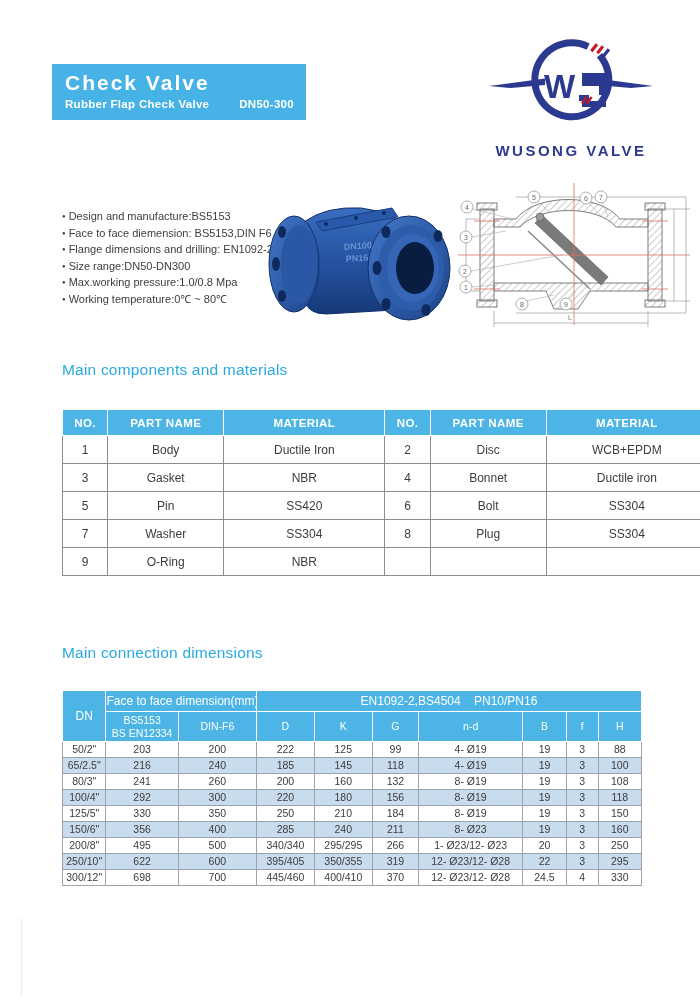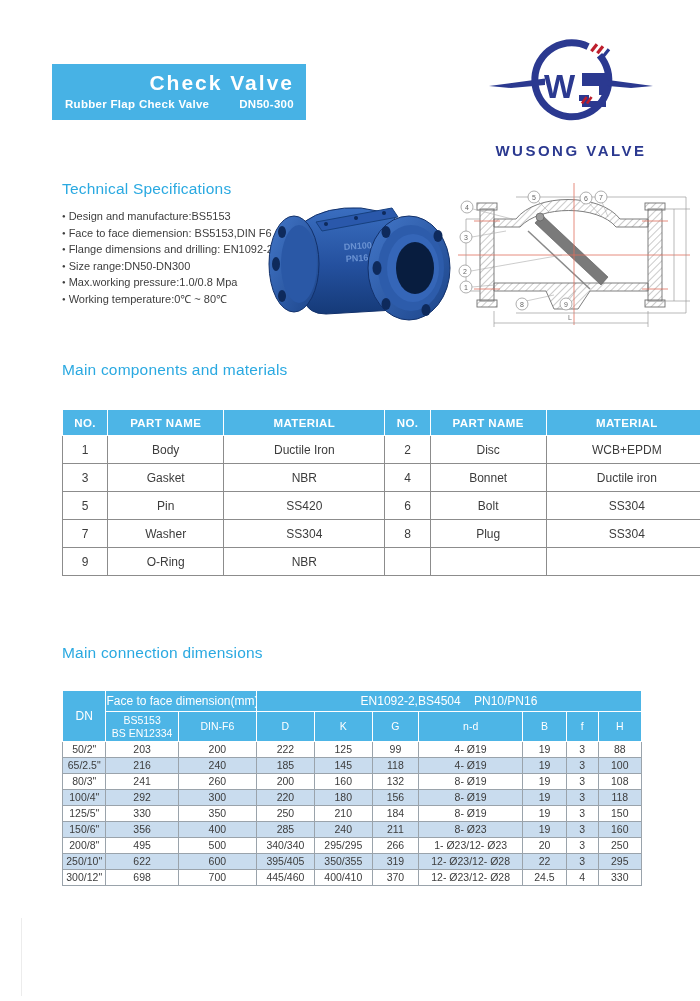--- a/index.html
+++ b/index.html
@@ -3,21 +3,21 @@
 <meta charset="utf-8">
 <style>
   * { margin:0; padding:0; box-sizing:border-box; }
   html,body { width:700px; height:1001px; background:#ffffff;
     font-family:"Liberation Sans", sans-serif; color:#3f3f3f; overflow:hidden; }
   .page { position:relative; width:700px; height:1001px; background:#fff; }
 
   
   .header-block { position:absolute; left:52px; top:64px; width:254px; height:56px;
     background:#47b2e5; color:#fff; padding:7px 12px 0 13px; }
-  .header-title { font-size:21px; font-weight:bold; letter-spacing:2px; line-height:1.1;text-align:right; }
+  .header-title { font-size:21px; font-weight:bold; letter-spacing:2px; line-height:1.1; }
   .header-sub { display:flex; justify-content:space-between; font-size:11.5px;
     font-weight:bold; margin-top:4px; letter-spacing:.3px; }
 
   
   .logo { position:absolute; left:487px; top:36px; width:168px; text-align:center; }
   .logo-brand { margin-top:2px; color:#2b3990; font-weight:bold; font-size:15px;
     letter-spacing:2.5px; }
 
   
   .section-heading { position:absolute; left:62px; color:#2aa9e1; font-size:15.5px;
@@ -96,21 +96,20 @@
 
       <path d="M95 37 h24 v22 h-17 v6 h17 v6 h-24 v-6 h-3 v-6 h20 v-9 h-17 Z" fill="#2b3990"></path>
       <g>
         <rect x="96" y="60" width="2.6" height="8" fill="#be1e2d" transform="rotate(35 97 64)"></rect>
         <rect x="101" y="60" width="2.6" height="8" fill="#be1e2d" transform="rotate(35 102 64)"></rect>
       </g>
     </svg>
     <div class="logo-brand">WUSONG VALVE</div>
   </div>
 
-  <div class="section-heading h-specs">Technical Specifications</div>
   <ul class="spec-list">
       <li>Design and manufacture:BS5153</li>
       <li>Face to face diemension: BS5153,DIN F6</li>
       <li>Flange dimensions and drilling: EN1092-2</li>
       <li>Size range:DN50-DN300</li>
       <li>Max.working pressure:1.0/0.8 Mpa</li>
       <li>Working temperature:0℃ ~ 80℃</li>
     </ul>
 
   <svg class="photo" width="186" height="130" viewBox="0 0 186 130">

